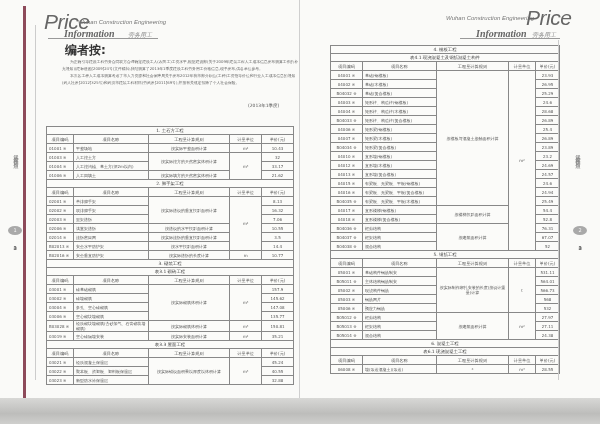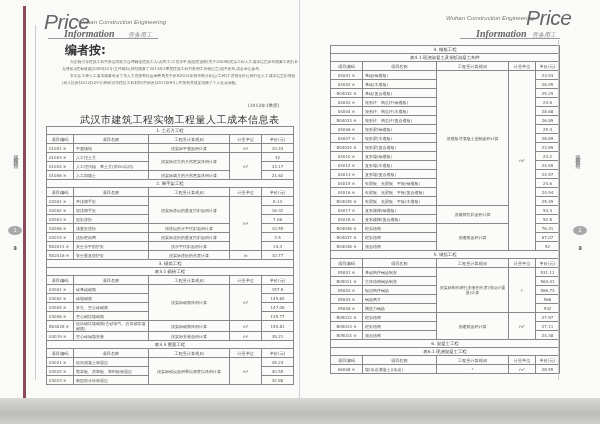--- a/index.html
+++ b/index.html
@@ -53,21 +53,20 @@
     <div class="hdr-info" style="left:52px; top:28px;">Information</div>
     <div class="hdr-cn" style="left:128px; top:31px;">劳务用工</div>
     <div class="hdr-rule" style="left:48px; top:38px; width:110px;"></div>
 
     <div class="editor-title">编者按:</div>
     <div class="editor-body">
       <p>为正确引导建设工程劳务合同双方合理确定建设工人(农民工)工资水平,根据建设部(关于2009年建筑工程人工成本信息发布测算工作的补充通知)(建标造函[2009]24号)文件精神,我站测算了2013年1季度建设工程劳务用工价格信息,现予发布,供各单位参考。</p>
       <p>本次各工种人工成本测算考虑了市人力资源和社会保障局关于发布2012年我市部分职位(工种)工资指导价位和行业人工成本信息的通知(武人社发[2012]325号)和武汉市建筑工程材料(劳武发[2011]69号),并按有关规定扣除了个人社会保险。</p>
     </div>
     <div class="date-note">(2013年1季度)</div>
-    <div class="main-title">武汉市建筑工程实物工程量人工成本信息表</div>
 
     <table class="t" style="left:46px; top:126px; width:248px;">
       <colgroup>
           <col style="width:27px">
           <col style="width:75px">
           <col style="width:82px">
           <col style="width:32px">
           <col style="width:32px">
         </colgroup>
       <tbody>

